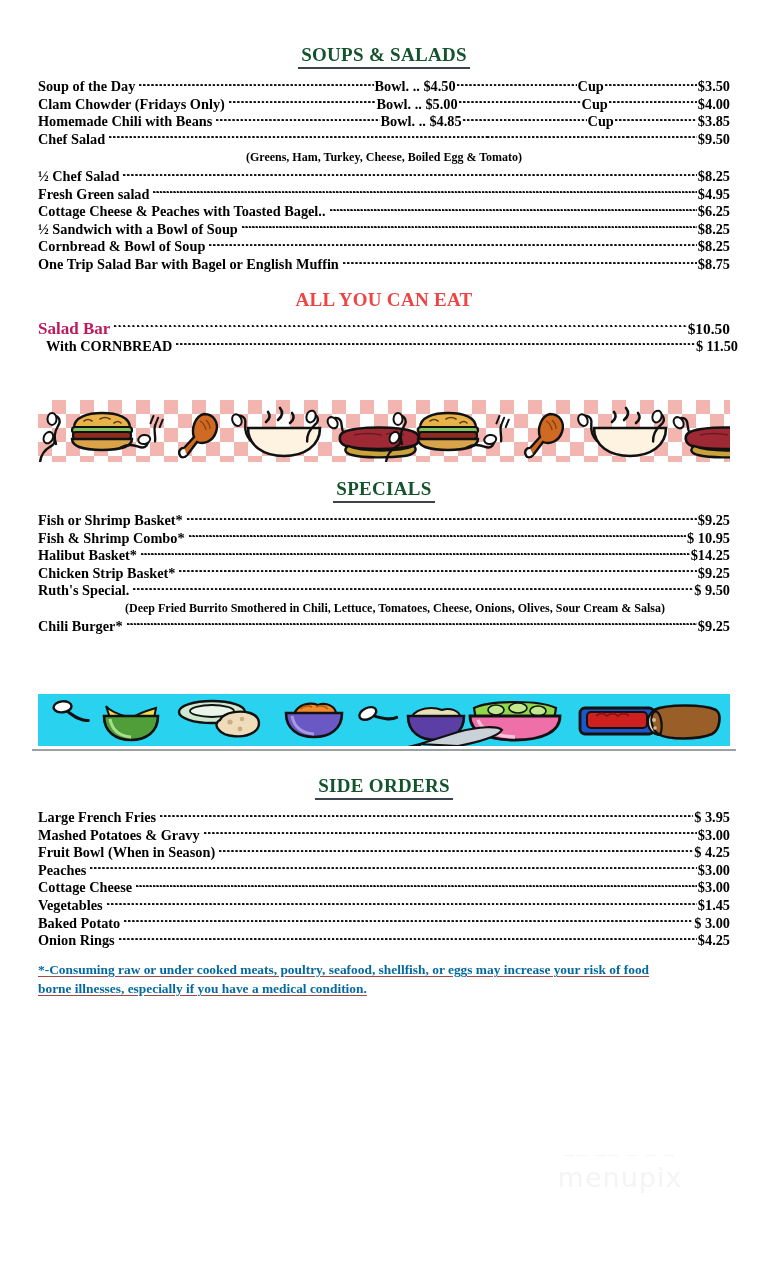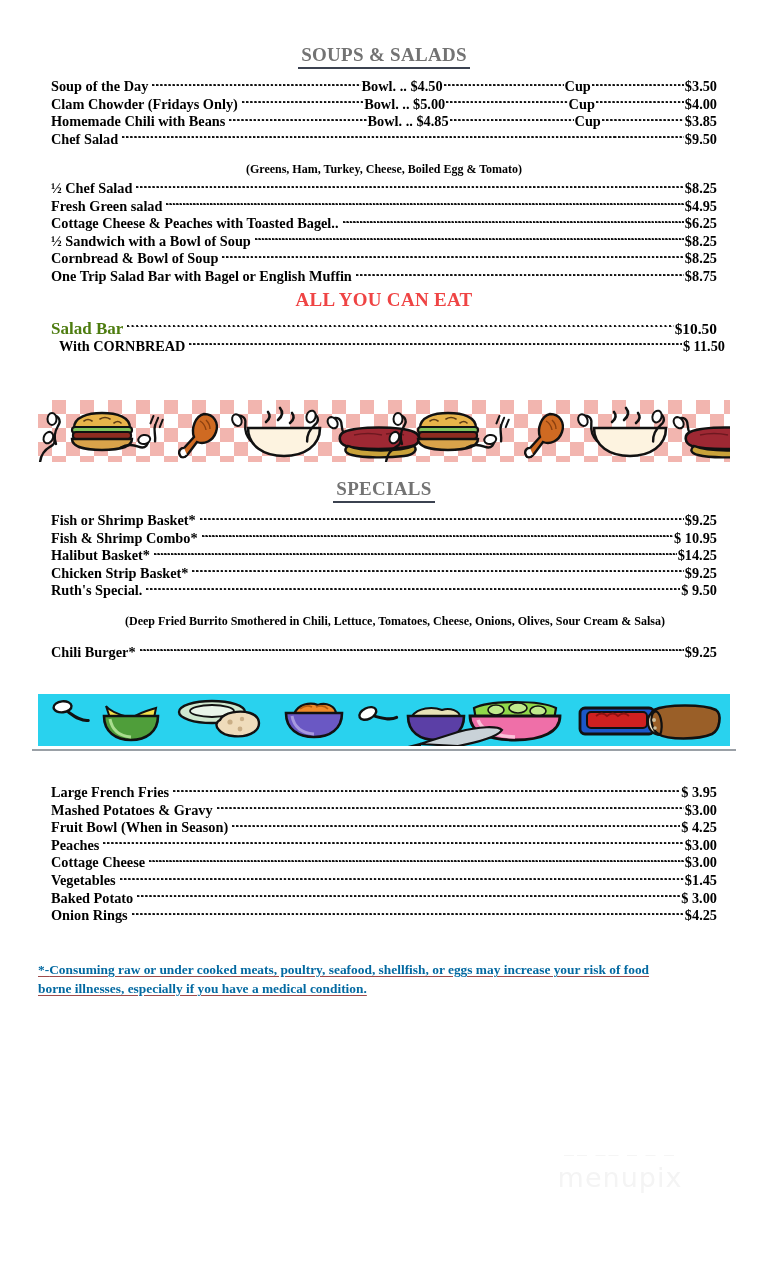--- a/index.html
+++ b/index.html
@@ -20,36 +20,36 @@
     width: 768px;
     height: 1265px;
   }
 
   
   .sect-head {
     text-align: center;
     font-weight: bold;
     font-size: 19px;
     letter-spacing: 0.3px;
-    color: #737373;
+    color: #14532d;
     margin: 0;
   }
   .sect-head span.u {
     border-bottom: 2px solid #3b4250;
     padding: 0 3px 1px 3px;
     display: inline-block;
   }
   .sect-head.plain {
     color: #ef4444;
     font-size: 19px;
   }
 
   
   .menu-list {
-    margin: 13px;
+    margin: 0;
     padding: 0;
     list-style: none;
   }
   .row {
     display: flex;
     align-items: baseline;
     font-size: 14.3px;
     font-weight: bold;
     line-height: 17.6px;
     white-space: nowrap;
@@ -95,21 +95,21 @@
     text-align: center;
     padding-left: 22px;
   }
 
   .indent-1 { padding-left: 8px; }
 
   
   .blk { position: absolute; }
 
   
-  .green { color: #4d7c0f; font-size: 17px; }
+  .green { color: #be185d; font-size: 17px; }
   .row.bigrow { font-size: 15.4px; }
   .row.bigrow .lead { height: 10px; background-size: 4.6px 10px; }
 
   
   .banner-check {
     position: absolute;
     left: 38px;
     top: 400px;
     width: 692px;
     height: 62px;
@@ -529,20 +529,23 @@
           <use href="#cb-bluetray" x="540" y="10"></use>
         </g>
       <g>
           <use href="#cb-loaf" x="608" y="10"></use>
         </g>
     </svg>
   </div>
   <div class="cyan-rule"></div>
 
   <div class="blk" style="left:38px; top:775px; width:692px;">
+    <div class="sect-head">
+      <span class="u">SIDE ORDERS</span>
+    </div>
 
     <ul class="menu-list" style="margin-top:9px;">
       <li class="row">
         <span class="nm">Large French Fries</span>
         <span class="lead"></span>
         <span class="price">$ 3.95</span>
       </li>
       <li class="row">
         <span class="nm">Mashed Potatoes &amp; Gravy</span>
         <span class="lead"></span>

